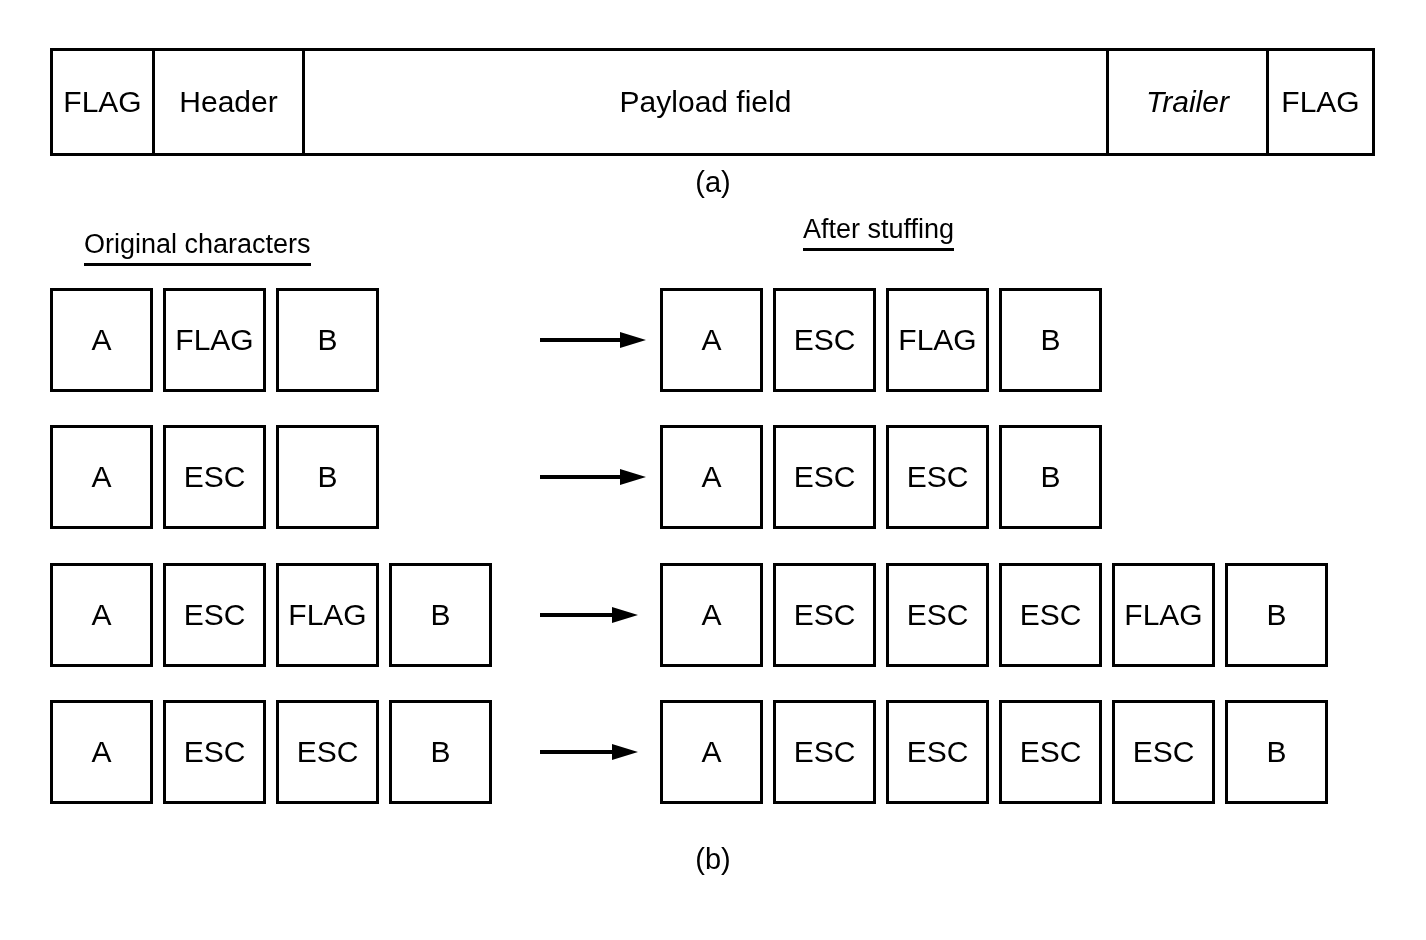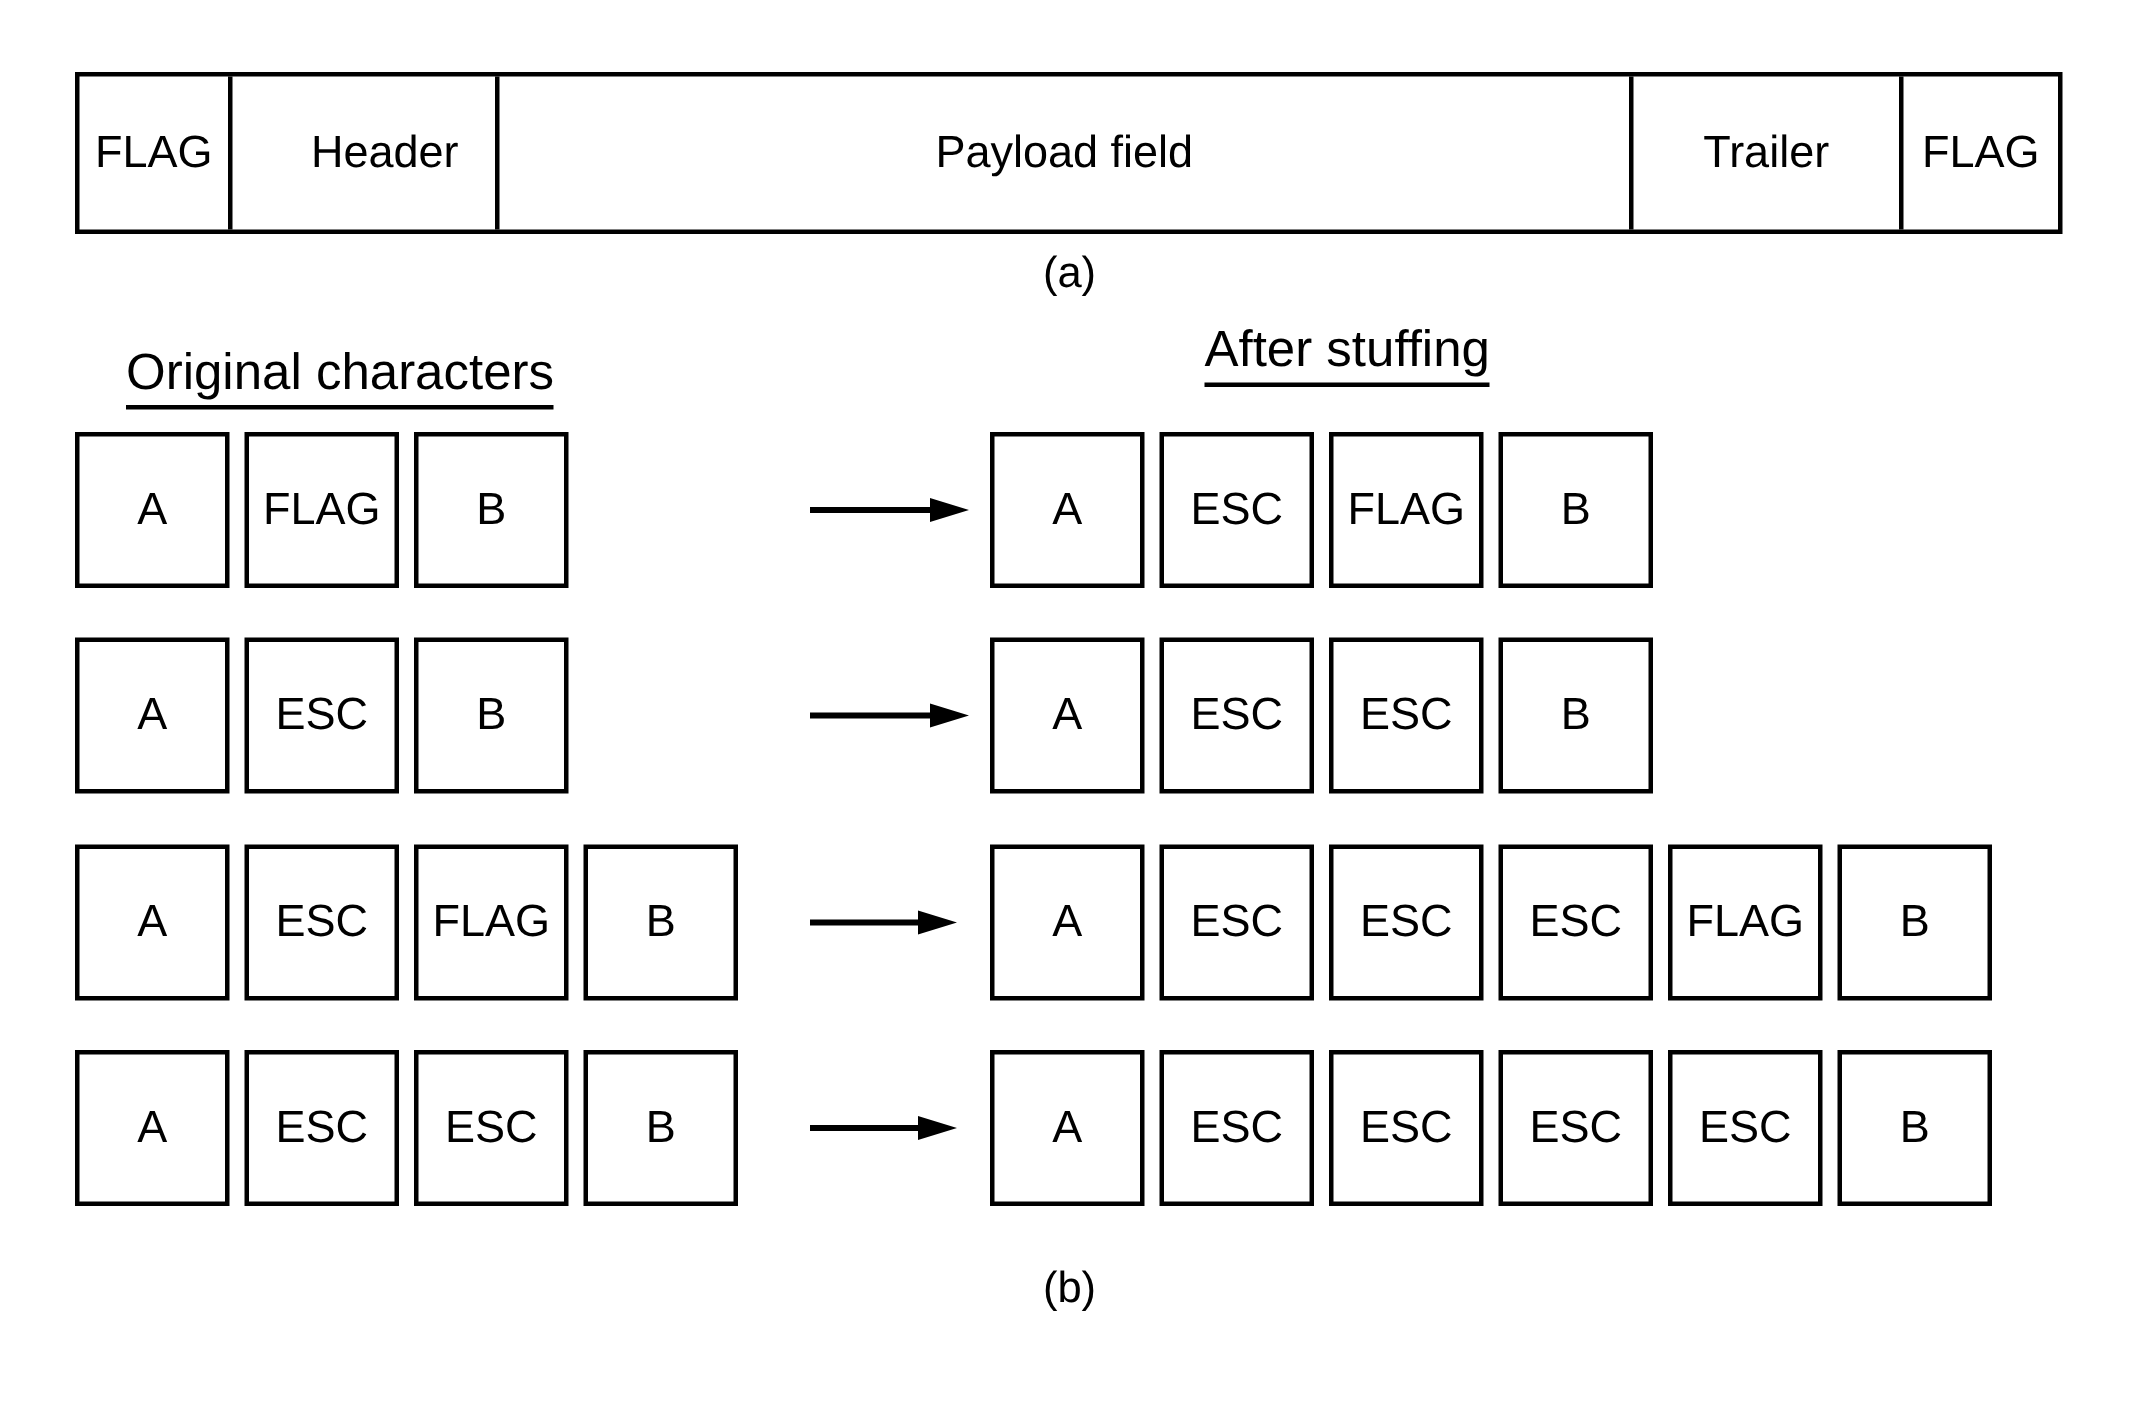--- a/index.html
+++ b/index.html
@@ -34,40 +34,40 @@
     align-items: center;
     justify-content: center;
     font-size: 30px;
     line-height: 1;
     border-right: 3px solid #000;
     white-space: nowrap;
   }
   .frame-cell:last-child { border-right: none; }
 
   .cell-flag-left  { width: 102px; }
-  .cell-header     { width: 150px; margin-left: 28px; }
+  .cell-header     { width: 150px; }
   .cell-payload    { flex: 1 1 auto; }
-  .cell-trailer    { width: 180px; }
+  .cell-trailer    { width: 160px; font-style: italic; }
   .cell-flag-right { width: 103px; }
 
   .caption {
     position: absolute;
     width: 100%;
     left: 0;
     text-align: center;
     font-size: 29px;
     line-height: 1;
   }
   .caption-a { top: 168px; }
   .caption-b { top: 845px; }
 
   
   .col-heading {
     position: absolute;
-    font-size: 34px;
+    font-size: 27px;
     line-height: 1;
     white-space: nowrap;
     padding-bottom: 5px;
     border-bottom: 3px solid #000;
   }
   .heading-original { left: 84px;  top: 231px; }
   .heading-stuffed  { left: 803px; top: 216px; }
 
   
   .stuff-row {

